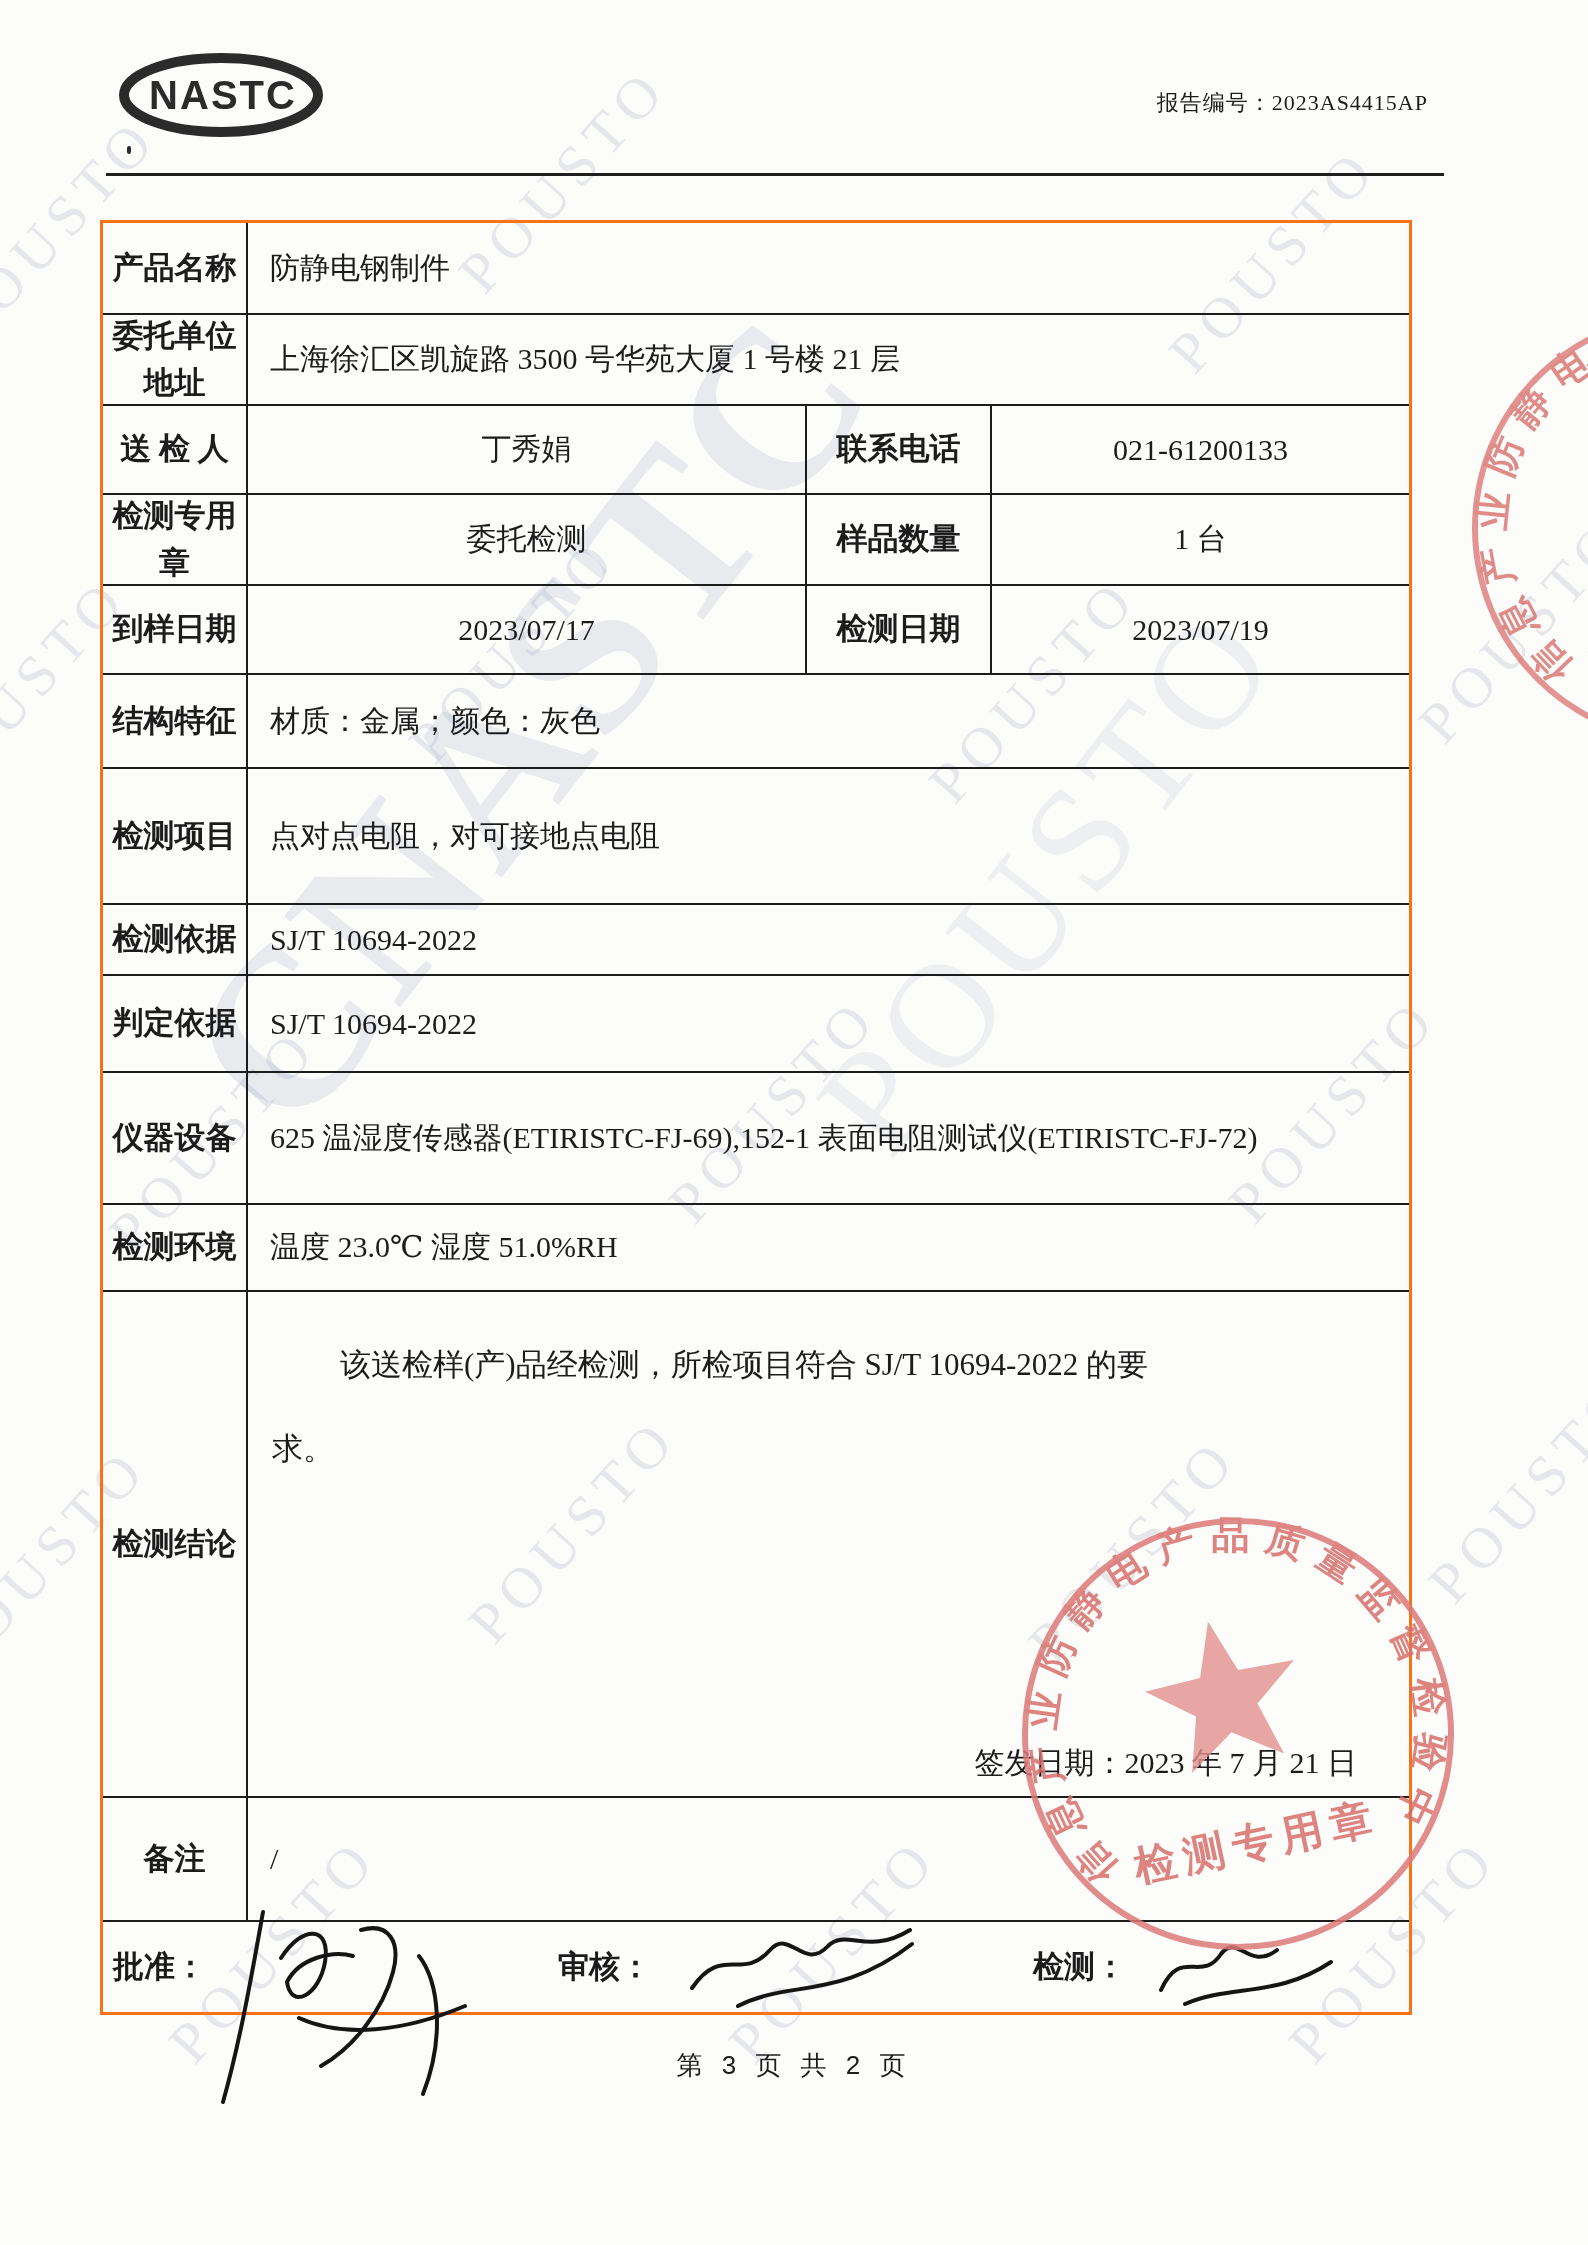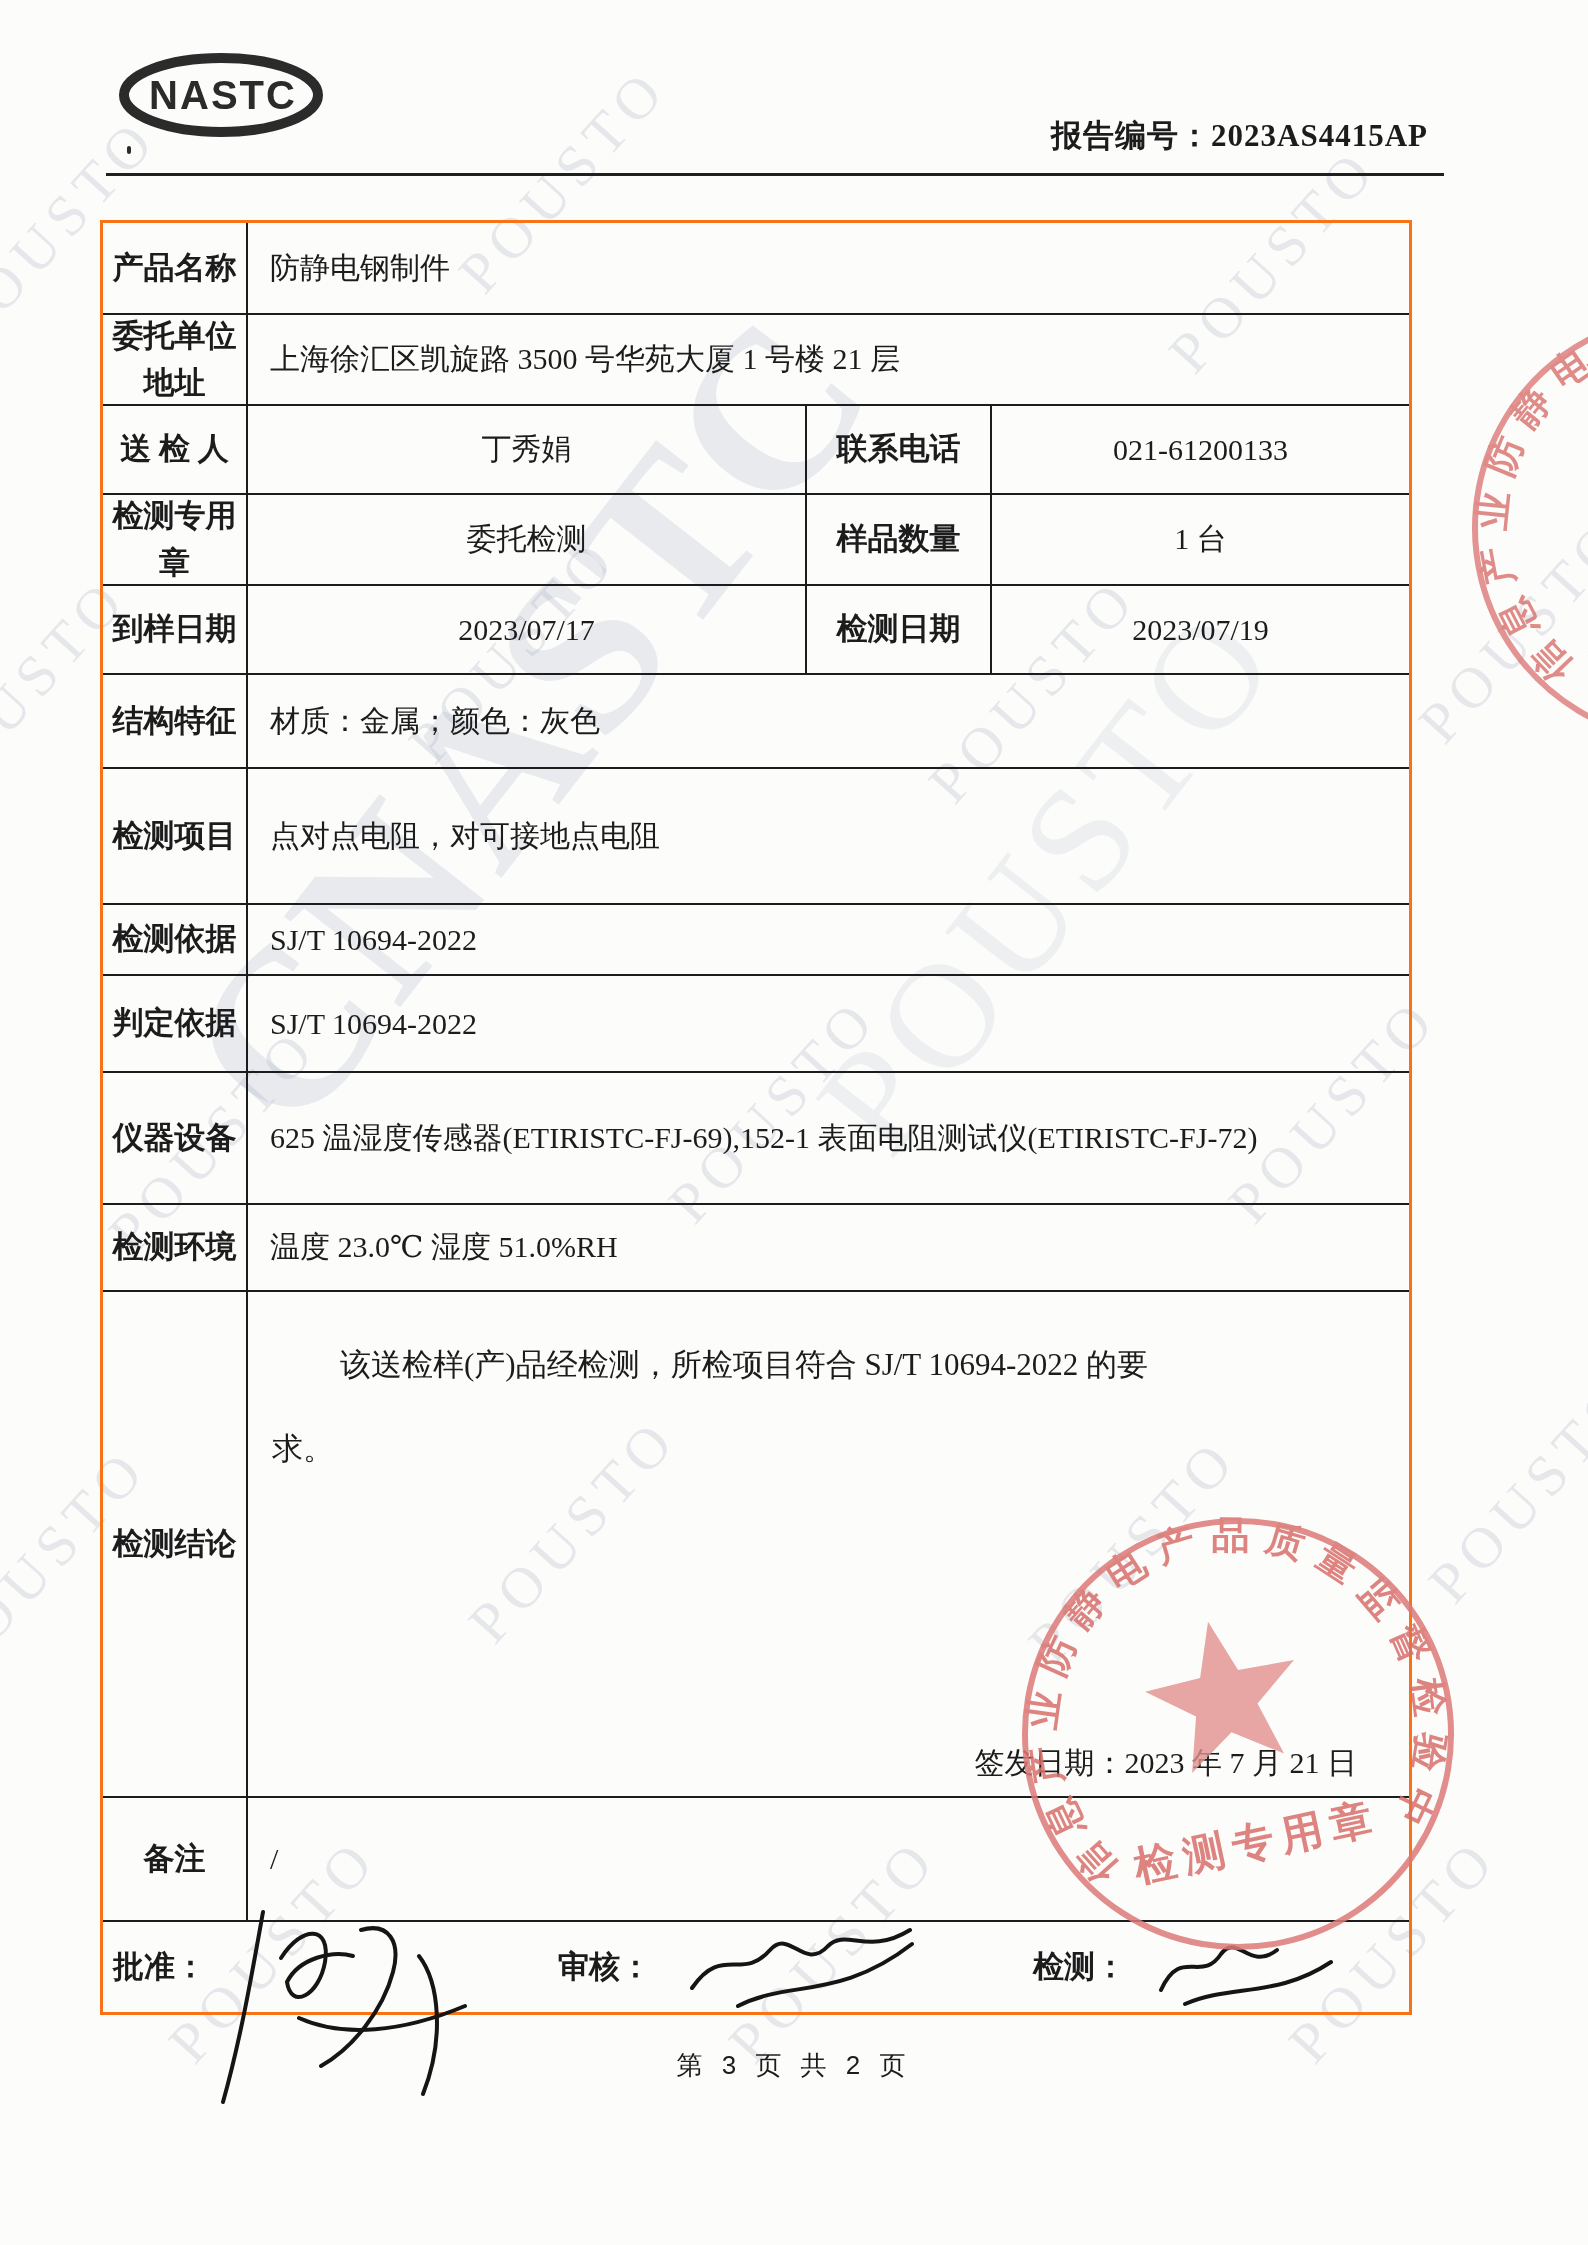--- a/index.html
+++ b/index.html
@@ -26,21 +26,21 @@
     position:absolute; font-size:150px; font-weight:400; letter-spacing:10px;
     color:rgba(173,183,202,0.18); white-space:nowrap;
     transform:rotate(-52deg); transform-origin:left center;
     pointer-events:none;
   }
   
   .logo { position:absolute; left:113px; top:50px; }
   .logo-dot { position:absolute; left:127px; top:146px; width:4px; height:8px; background:#2b2b2b; border-radius:2px; }
   .report-no {
     position:absolute; top:88px; right:160px;
-    font-size:31px; font-weight:700; letter-spacing:1px;margin-top:27px;
+    font-size:22px; font-weight:400; letter-spacing:1px;
   }
   .header-rule { position:absolute; left:106px; top:173px; width:1338px; height:3px; background:#202020; }
   
   .tbl {
     position:absolute; left:100px; top:220px; width:1312px;
     border:3px solid #f97316; box-sizing:border-box; background:transparent;
   }
   .row { display:flex; border-bottom:2px solid #1c1c1c; box-sizing:border-box; }
   .row:last-child { border-bottom:none; }
   .cell {

